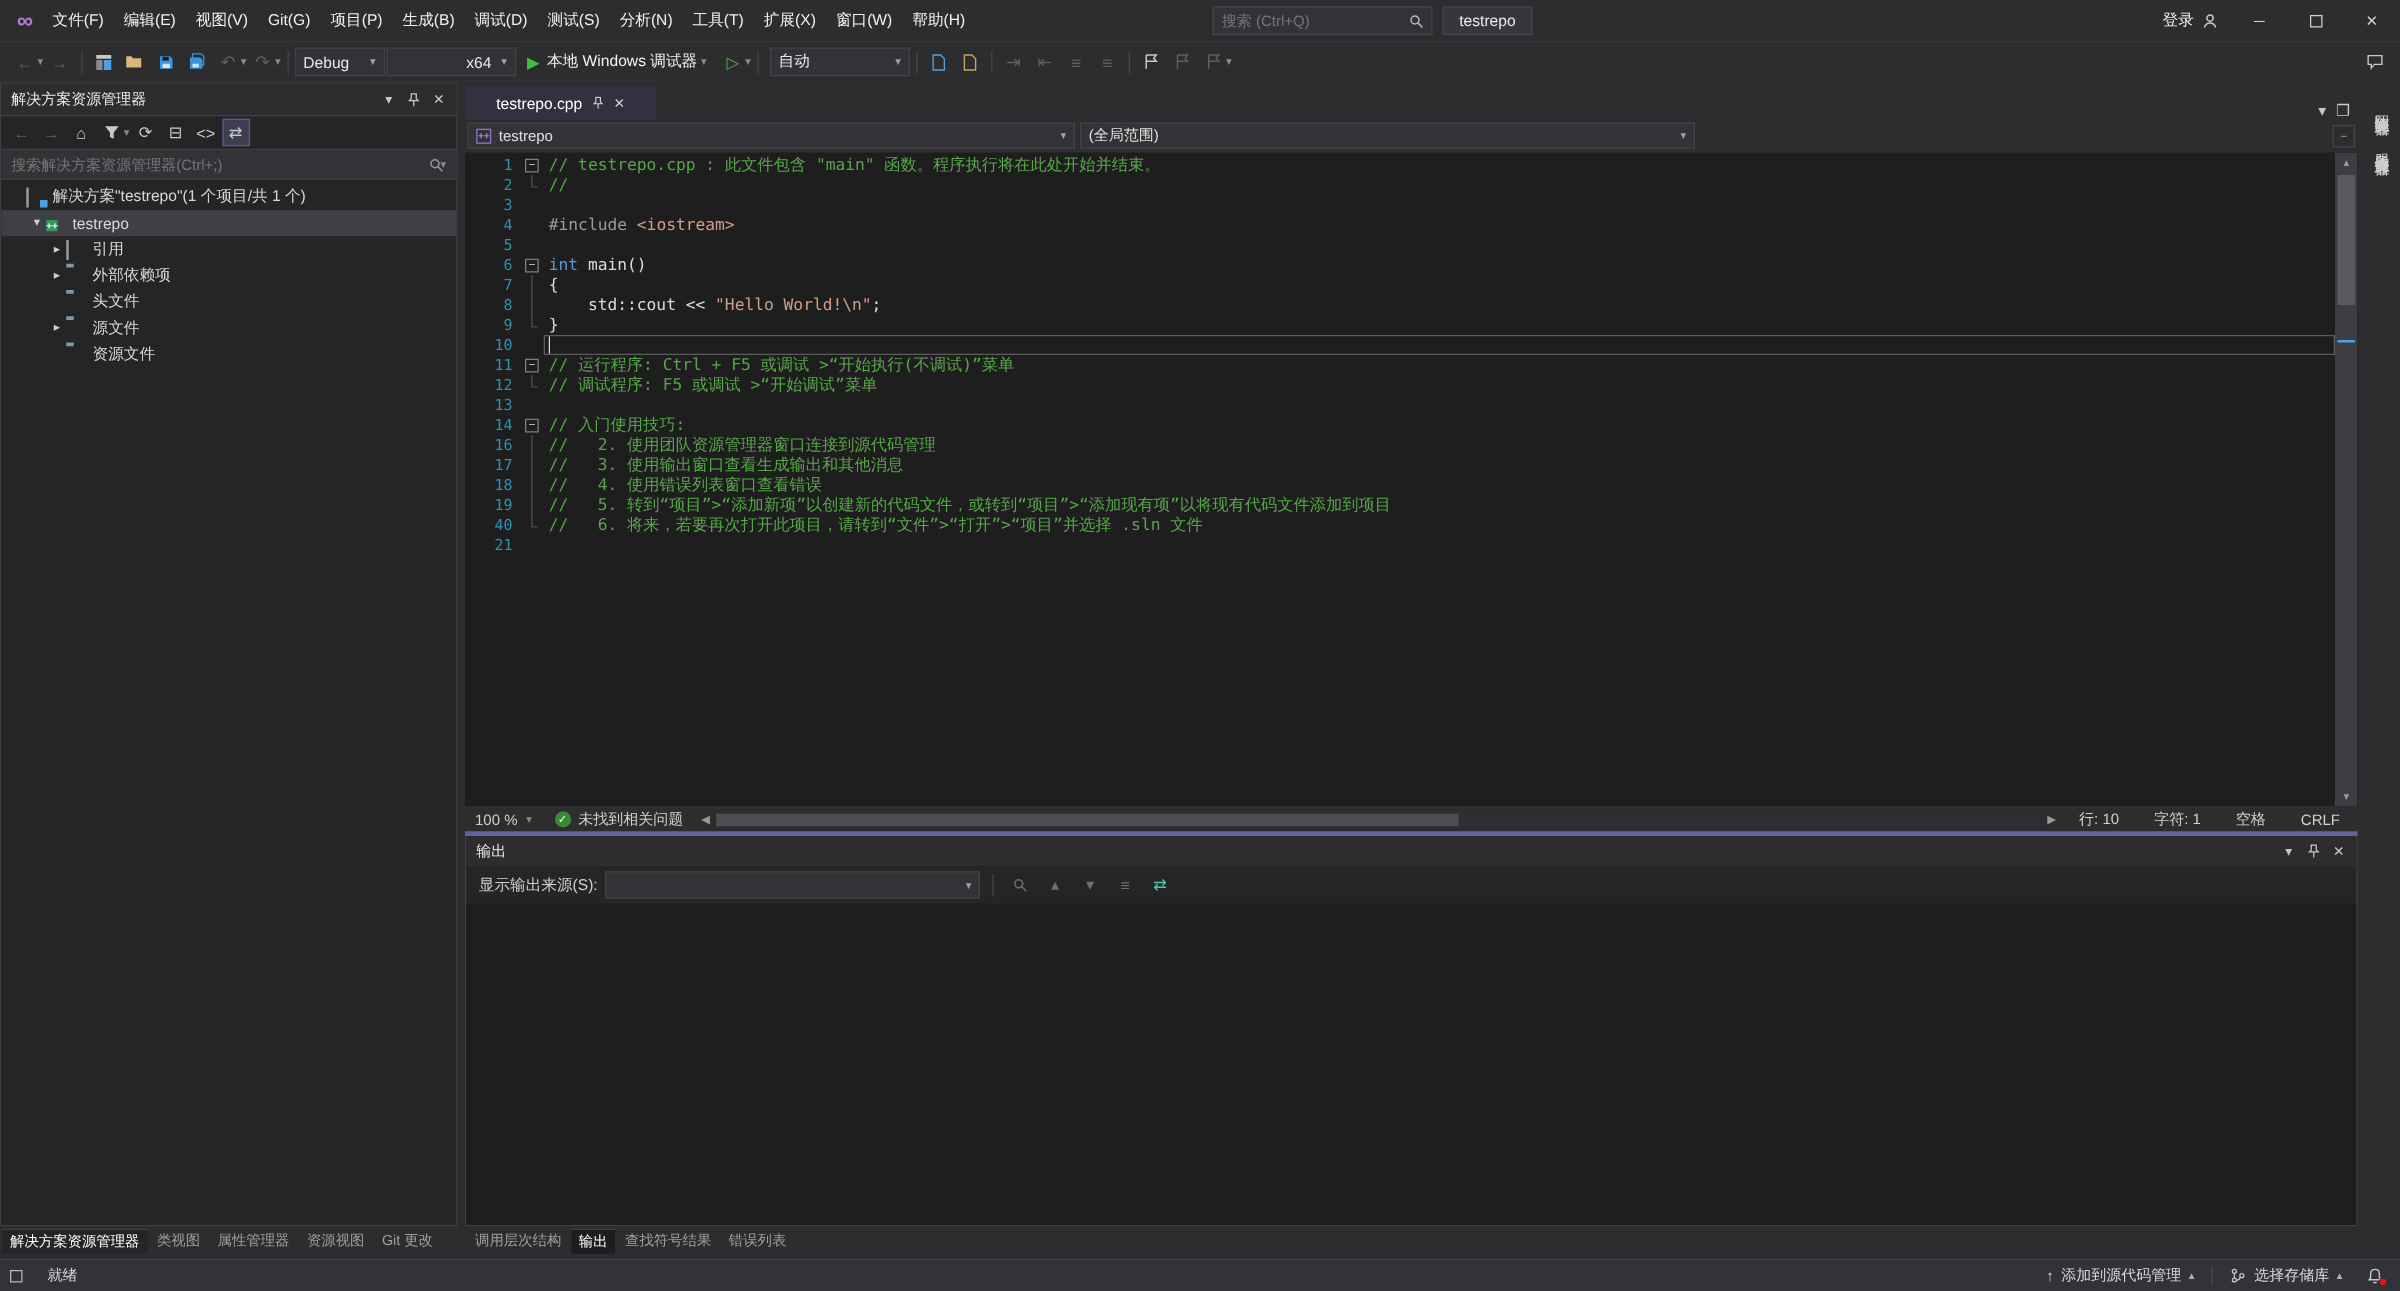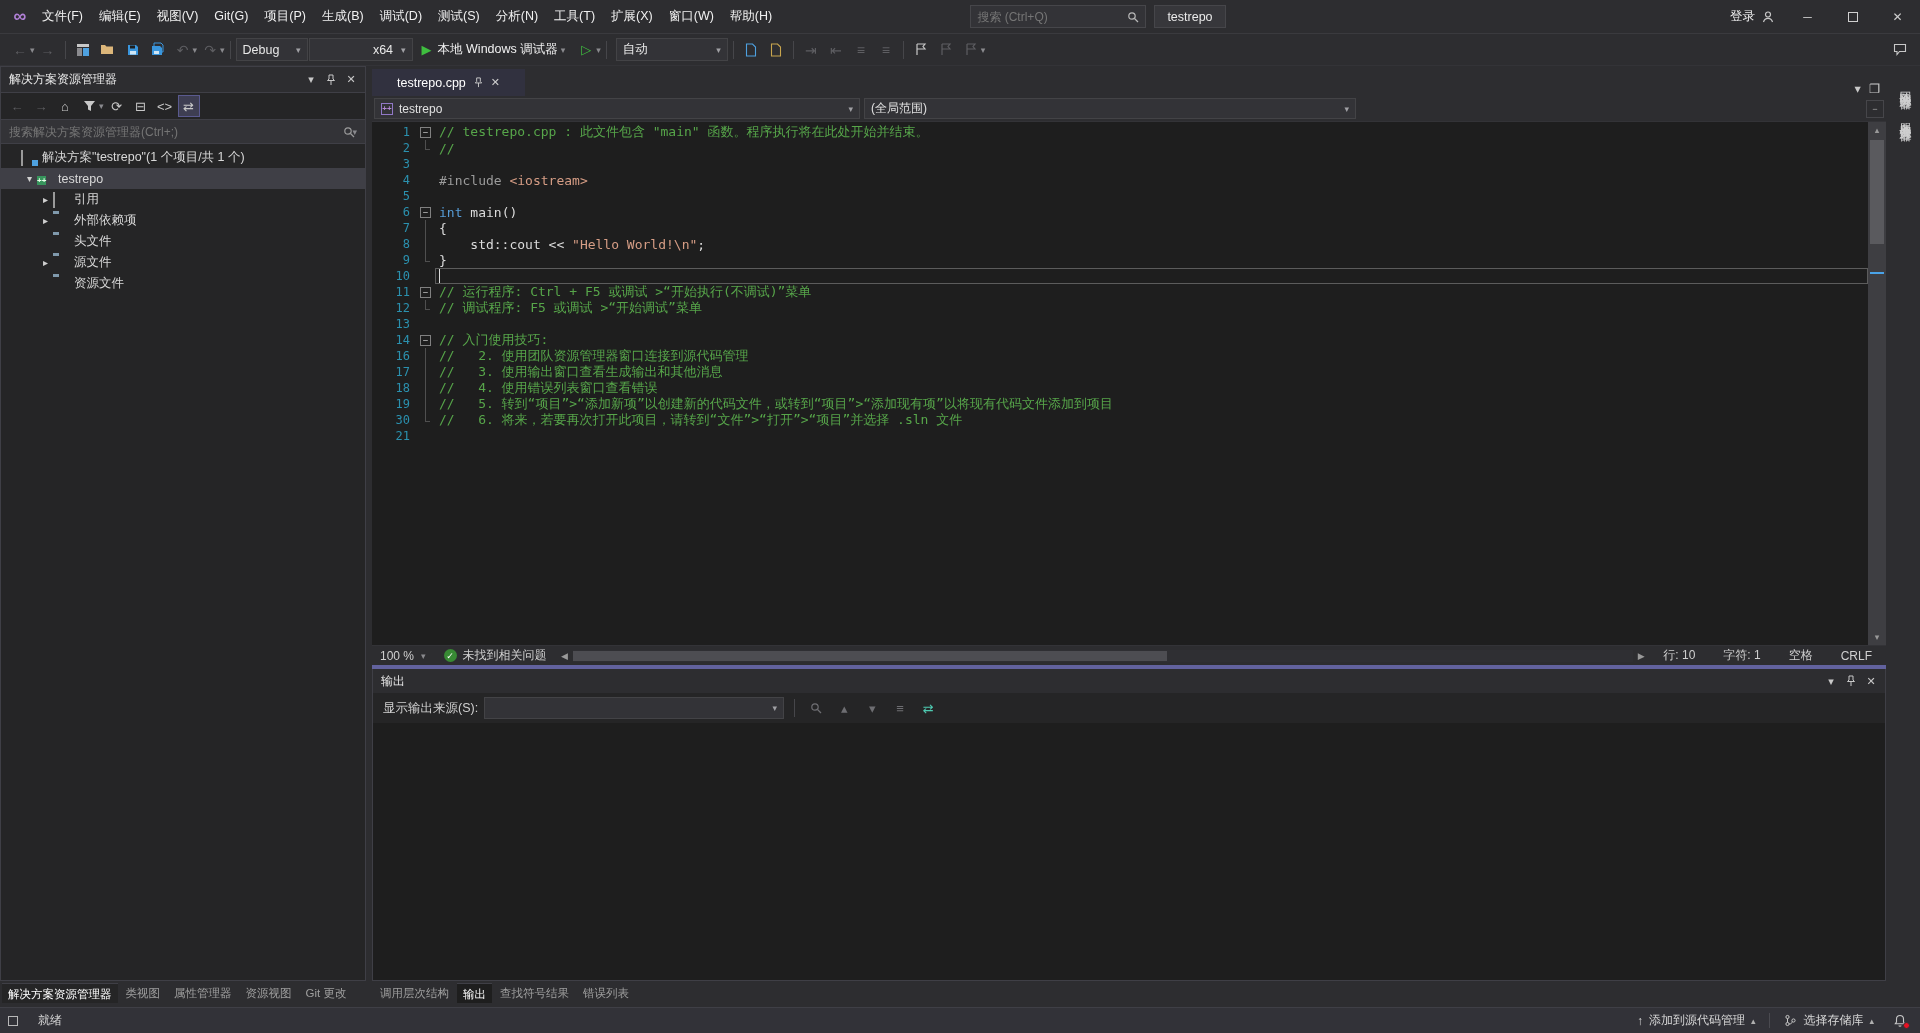--- a/index.html
+++ b/index.html
@@ -426,21 +426,21 @@
             <div class="code-line"><span class="ln">9</span><span class="fold f-end"></span><span class="code-text"><span class="tk-n">}</span></span></div>
             <div class="code-line current"><span class="ln">10</span><span class="fold "></span><span class="code-text"><span class="caret"></span></span></div>
             <div class="code-line"><span class="ln">11</span><span class="fold "><span class="fold-box">−</span></span><span class="code-text"><span class="tk-c">// 运行程序: Ctrl + F5 或调试 &gt;“开始执行(不调试)”菜单</span></span></div>
             <div class="code-line"><span class="ln">12</span><span class="fold f-end"></span><span class="code-text"><span class="tk-c">// 调试程序: F5 或调试 &gt;“开始调试”菜单</span></span></div>
             <div class="code-line"><span class="ln">13</span><span class="fold "></span><span class="code-text"></span></div>
             <div class="code-line"><span class="ln">14</span><span class="fold "><span class="fold-box">−</span></span><span class="code-text"><span class="tk-c">// 入门使用技巧:</span></span></div>
             <div class="code-line"><span class="ln">16</span><span class="fold f-mid"></span><span class="code-text"><span class="tk-c">//   2. 使用团队资源管理器窗口连接到源代码管理</span></span></div>
             <div class="code-line"><span class="ln">17</span><span class="fold f-mid"></span><span class="code-text"><span class="tk-c">//   3. 使用输出窗口查看生成输出和其他消息</span></span></div>
             <div class="code-line"><span class="ln">18</span><span class="fold f-mid"></span><span class="code-text"><span class="tk-c">//   4. 使用错误列表窗口查看错误</span></span></div>
             <div class="code-line"><span class="ln">19</span><span class="fold f-mid"></span><span class="code-text"><span class="tk-c">//   5. 转到“项目”&gt;“添加新项”以创建新的代码文件，或转到“项目”&gt;“添加现有项”以将现有代码文件添加到项目</span></span></div>
-            <div class="code-line"><span class="ln">30</span><span class="fold f-end"></span><span class="code-text"><span class="tk-c">//   6. 将来，若要再次打开此项目，请转到“文件”&gt;“打开”&gt;“项目”并选择 .sln 文件</span></span></div>
+            <div class="code-line"><span class="ln">40</span><span class="fold f-end"></span><span class="code-text"><span class="tk-c">//   6. 将来，若要再次打开此项目，请转到“文件”&gt;“打开”&gt;“项目”并选择 .sln 文件</span></span></div>
             <div class="code-line"><span class="ln">21</span><span class="fold "></span><span class="code-text"></span></div>
           </div>
         <div class="vscroll">
           <div class="vs-arrow">▴</div>
           <div class="vs-thumb"></div>
           <div class="vs-mark"></div>
           <div class="vs-arrow bottom">▾</div>
         </div>
       </div>
 

